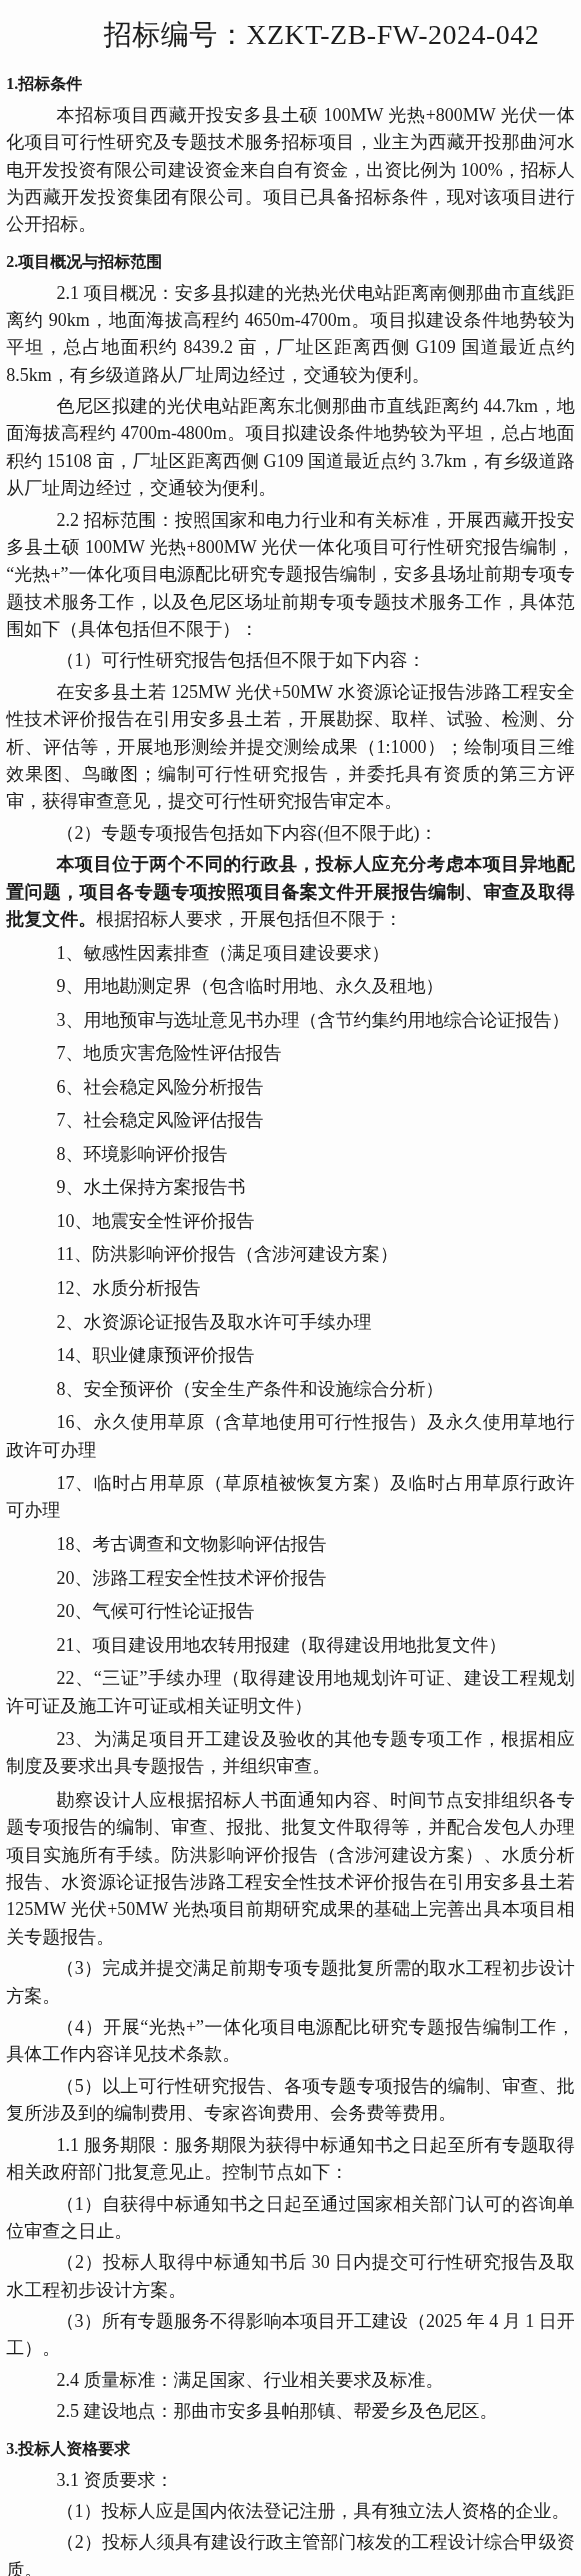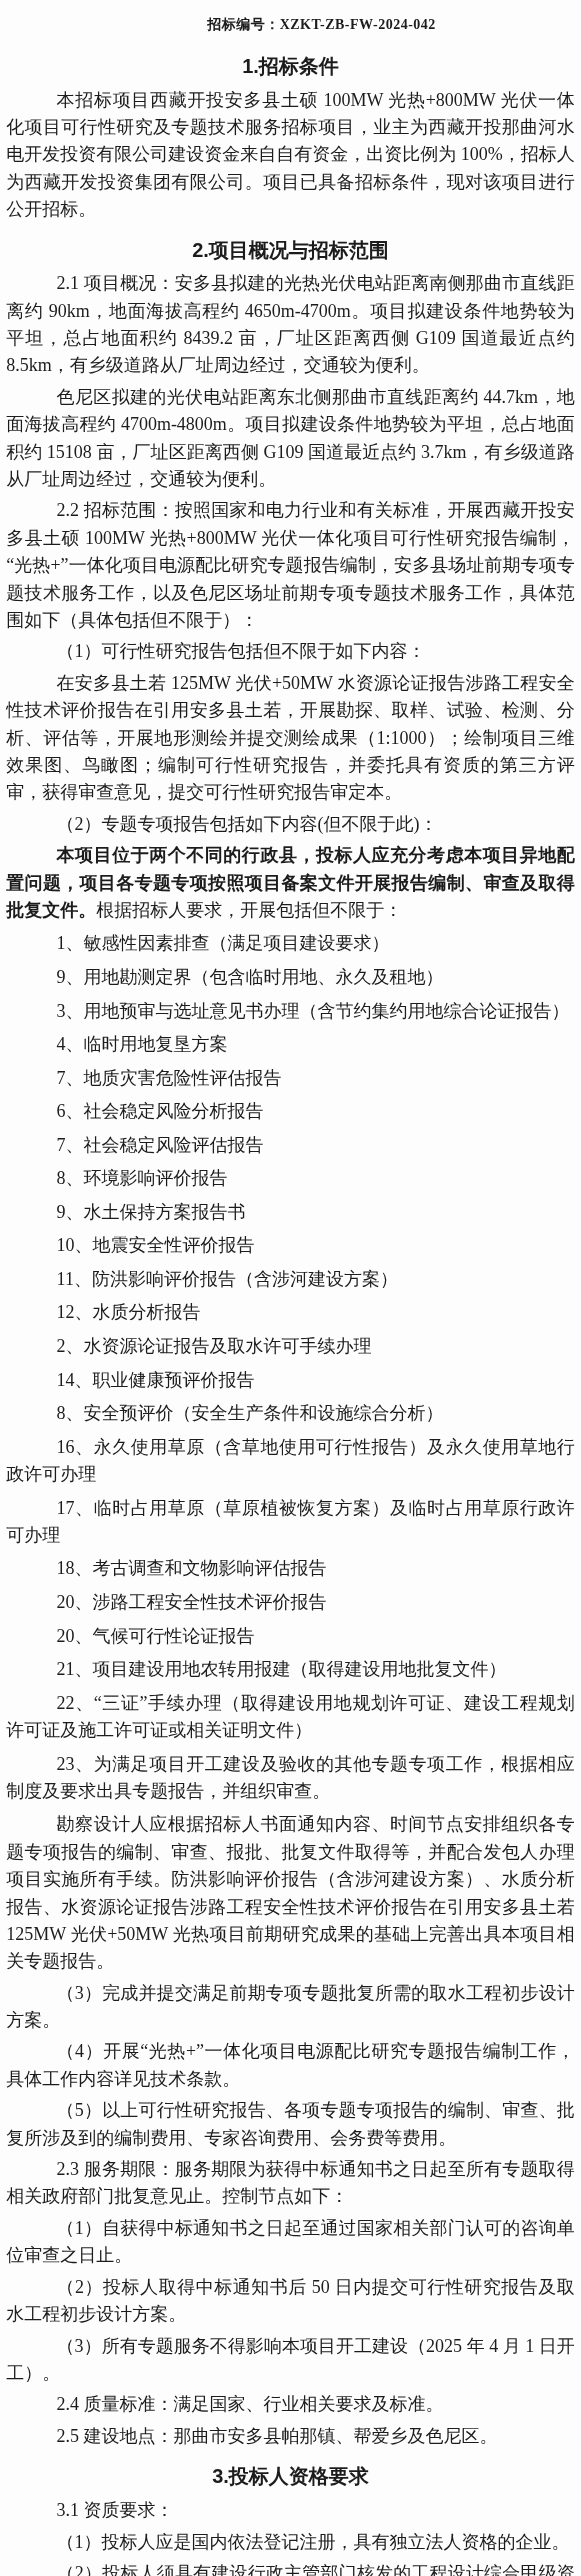--- a/index.html
+++ b/index.html
@@ -12,32 +12,30 @@
     color: #1c1c1c;
     font-family: "Liberation Serif", "DejaVu Serif", serif;
     font-size: 18px;
     line-height: 1.52;
     box-sizing: border-box;
     padding: 8.2px 6.2px 0 6.2px;
     overflow: hidden;
   }
   .doc-code {
     text-align: center;
-    font-size: 14px;
+    font-size: 28px;
     letter-spacing: 0.5px;
     margin: 6.2px 0 15.5px 62px;
     white-space: nowrap;
-    font-weight: bold;
   }
   .h {
     font-weight: 700;
-    font-size: 20px;
+    font-size: 16px;
     margin: 11.3px 0 5.2px 0;
-    font-family: Liberation Sans, sans-serif;
-    text-align: center;
+    font-family: Liberation Serif, serif;
   }
   .p, .li {
     margin: 4.1px 0;
     text-align: justify;
     text-indent: 2.8em;
   }
   .li { margin: 6.2px 0; }
   .b { font-weight: 700; }
 </style>
 </head>
@@ -53,21 +51,20 @@
       <div class="p"><span>2.1 项目概况：安多县拟建的光热光伏电站距离南侧那曲市直线距离约 90km，地面海拔高程约 4650m-4700m。项目拟建设条件地势较为平坦，总占地面积约 8439.2 亩，厂址区距离西侧 G109 国道最近点约 8.5km，有乡级道路从厂址周边经过，交通较为便利。</span></div>
       <div class="p"><span>色尼区拟建的光伏电站距离东北侧那曲市直线距离约 44.7km，地面海拔高程约 4700m-4800m。项目拟建设条件地势较为平坦，总占地面积约 15108 亩，厂址区距离西侧 G109 国道最近点约 3.7km，有乡级道路从厂址周边经过，交通较为便利。</span></div>
       <div class="p"><span>2.2 招标范围：按照国家和电力行业和有关标准，开展西藏开投安多县土硕 100MW 光热+800MW 光伏一体化项目可行性研究报告编制，“光热+”一体化项目电源配比研究专题报告编制，安多县场址前期专项专题技术服务工作，以及色尼区场址前期专项专题技术服务工作，具体范围如下（具体包括但不限于）：</span></div>
       <div class="p"><span>（1）可行性研究报告包括但不限于如下内容：</span></div>
       <div class="p"><span>在安多县土若 125MW 光伏+50MW 水资源论证报告涉路工程安全性技术评价报告在引用安多县土若，开展勘探、取样、试验、检测、分析、评估等，开展地形测绘并提交测绘成果（1:1000）；绘制项目三维效果图、鸟瞰图；编制可行性研究报告，并委托具有资质的第三方评审，获得审查意见，提交可行性研究报告审定本。</span></div>
       <div class="p"><span>（2）专题专项报告包括如下内容(但不限于此)：</span></div>
       <div class="p"><span class="b">本项目位于两个不同的行政县，投标人应充分考虑本项目异地配置问题，项目各专题专项按照项目备案文件开展报告编制、审查及取得批复文件。</span><span>根据招标人要求，开展包括但不限于：</span></div>
       <div class="li"><span>1、敏感性因素排查（满足项目建设要求）</span></div>
       <div class="li"><span>9、用地勘测定界（包含临时用地、永久及租地）</span></div>
       <div class="li"><span>3、用地预审与选址意见书办理（含节约集约用地综合论证报告）</span></div>
-      <div class="li"><span>4、临时用地复垦方案</span></div>
       <div class="li"><span>7、地质灾害危险性评估报告</span></div>
       <div class="li"><span>6、社会稳定风险分析报告</span></div>
       <div class="li"><span>7、社会稳定风险评估报告</span></div>
       <div class="li"><span>8、环境影响评价报告</span></div>
       <div class="li"><span>9、水土保持方案报告书</span></div>
       <div class="li"><span>10、地震安全性评价报告</span></div>
       <div class="li"><span>11、防洪影响评价报告（含涉河建设方案）</span></div>
       <div class="li"><span>12、水质分析报告</span></div>
       <div class="li"><span>2、水资源论证报告及取水许可手续办理</span></div>
       <div class="li"><span>14、职业健康预评价报告</span></div>
@@ -77,23 +74,23 @@
       <div class="li"><span>18、考古调查和文物影响评估报告</span></div>
       <div class="li"><span>20、涉路工程安全性技术评价报告</span></div>
       <div class="li"><span>20、气候可行性论证报告</span></div>
       <div class="li"><span>21、项目建设用地农转用报建（取得建设用地批复文件）</span></div>
       <div class="li"><span>22、“三证”手续办理（取得建设用地规划许可证、建设工程规划许可证及施工许可证或相关证明文件）</span></div>
       <div class="li"><span>23、为满足项目开工建设及验收的其他专题专项工作，根据相应制度及要求出具专题报告，并组织审查。</span></div>
       <div class="p"><span>勘察设计人应根据招标人书面通知内容、时间节点安排组织各专题专项报告的编制、审查、报批、批复文件取得等，并配合发包人办理项目实施所有手续。防洪影响评价报告（含涉河建设方案）、水质分析报告、水资源论证报告涉路工程安全性技术评价报告在引用安多县土若 125MW 光伏+50MW 光热项目前期研究成果的基础上完善出具本项目相关专题报告。</span></div>
       <div class="p"><span>（3）完成并提交满足前期专项专题批复所需的取水工程初步设计方案。</span></div>
       <div class="p"><span>（4）开展“光热+”一体化项目电源配比研究专题报告编制工作，具体工作内容详见技术条款。</span></div>
       <div class="p"><span>（5）以上可行性研究报告、各项专题专项报告的编制、审查、批复所涉及到的编制费用、专家咨询费用、会务费等费用。</span></div>
-      <div class="p"><span>2.3 服务期限：服务期限为获得中标通知书之日起至所有专题取得相关政府部门批复意见止。控制节点如下：</span></div>
+      <div class="p"><span>1.1 服务期限：服务期限为获得中标通知书之日起至所有专题取得相关政府部门批复意见止。控制节点如下：</span></div>
       <div class="p"><span>（1）自获得中标通知书之日起至通过国家相关部门认可的咨询单位审查之日止。</span></div>
-      <div class="p"><span>（2）投标人取得中标通知书后 50 日内提交可行性研究报告及取水工程初步设计方案。</span></div>
+      <div class="p"><span>（2）投标人取得中标通知书后 30 日内提交可行性研究报告及取水工程初步设计方案。</span></div>
       <div class="p"><span>（3）所有专题服务不得影响本项目开工建设（2025 年 4 月 1 日开工）。</span></div>
       <div class="p"><span>2.4 质量标准：满足国家、行业相关要求及标准。</span></div>
       <div class="p"><span>2.5 建设地点：那曲市安多县帕那镇、帮爱乡及色尼区。</span></div>
       <div class="h"><span>3.投标人资格要求</span></div>
       <div class="p"><span>3.1 资质要求：</span></div>
       <div class="p"><span>（1）投标人应是国内依法登记注册，具有独立法人资格的企业。</span></div>
       <div class="p"><span>（2）投标人须具有建设行政主管部门核发的工程设计综合甲级资质。</span></div>
     </div>
 
 </div>

